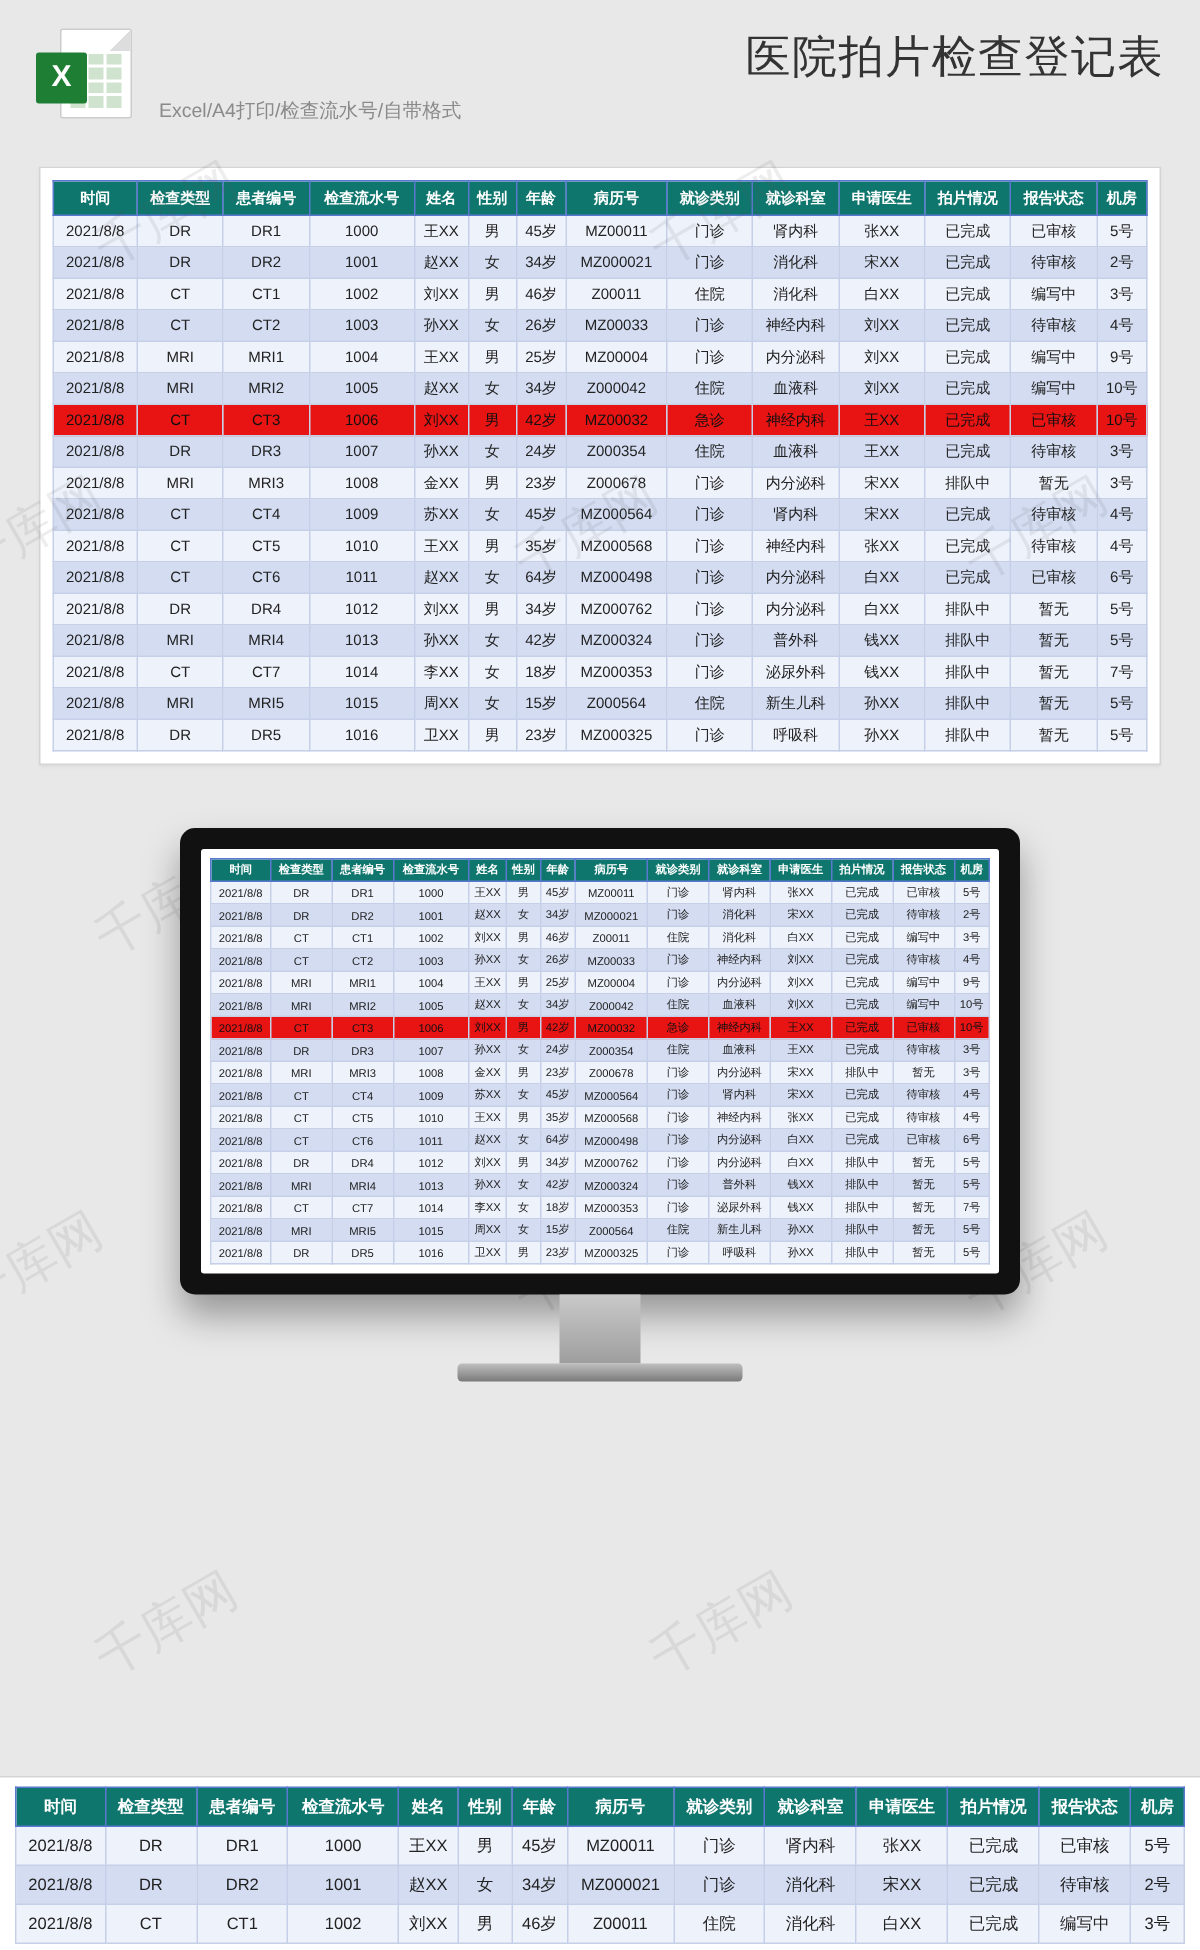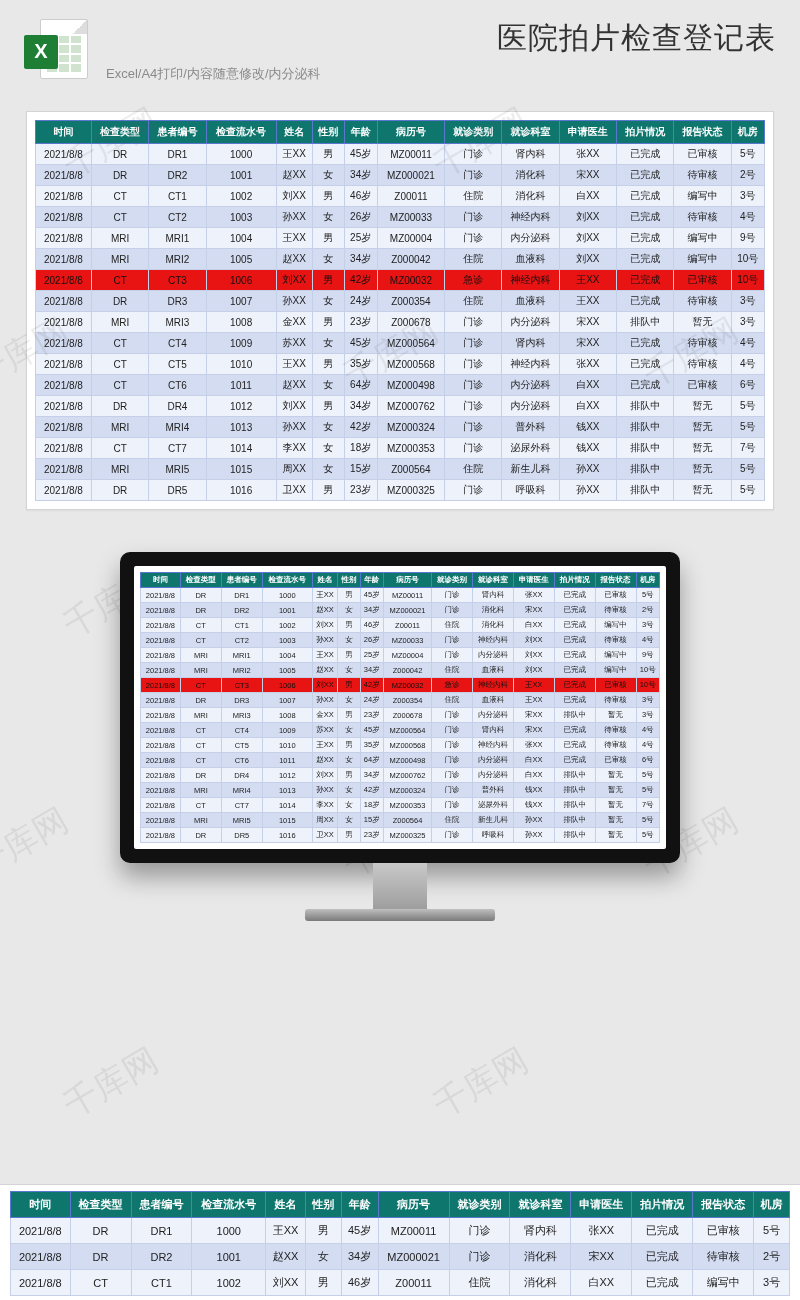--- a/index.html
+++ b/index.html
@@ -197,21 +197,21 @@
           <div></div>
           <div></div>
           <div></div>
           <div></div>
         </div>
       </div>
     <div class="xbox">X</div>
   </div>
   <div class="title-block">
     <div class="title">医院拍片检查登记表</div>
-    <div class="subtitle">Excel/A4打印/内容随意修改/内分泌科</div>
+    <div class="subtitle">Excel/A4打印/检查流水号/自带格式</div>
   </div>
 </div>
 
 <div class="panel">
   <table class="registry">
       <thead>
         <tr>
           <th>时间</th>
           <th>检查类型</th>
           <th>患者编号</th>

